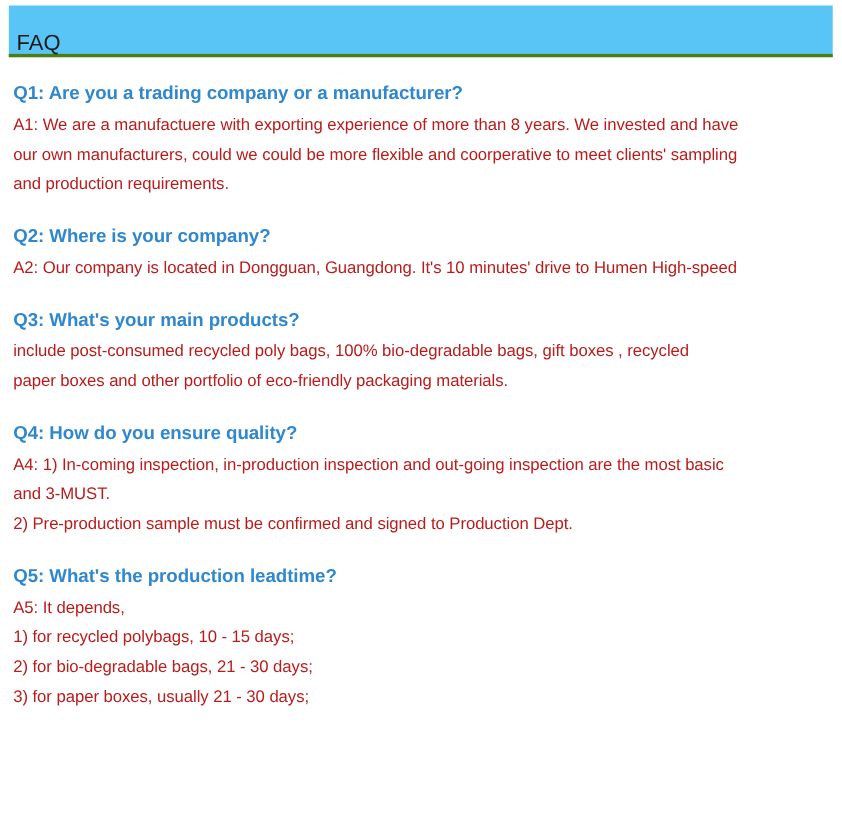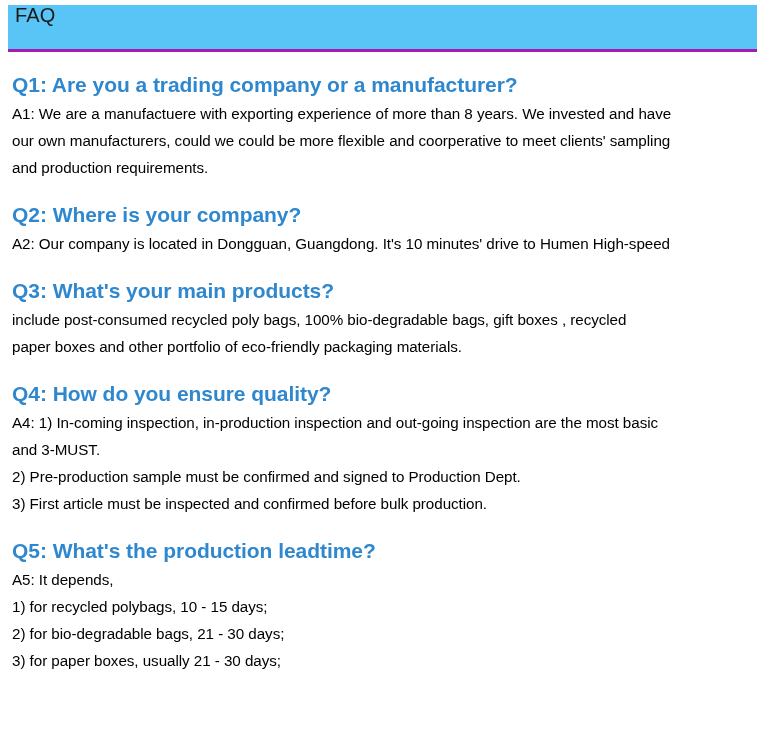--- a/index.html
+++ b/index.html
@@ -24,24 +24,24 @@
   }
 
   
   .faq-banner {
     position: absolute;
     left: 8px;
     top: 5px;
     width: 749px;
     height: 47px;
     background: #59c5f7;
-    border-bottom: 3px solid #a21caf;
+    border-bottom: 3px solid #4d7c0f;
     box-sizing: border-box;
     display: flex;
-    align-items: flex-start;
+    align-items: flex-end;
   }
   .faq-banner-title {
     font-size: 20px;
     line-height: 1;
     color: #1a1a1a;
     font-weight: 400;
     padding-left: 7px;
     letter-spacing: 0.1px;
     white-space: nowrap;
   }
@@ -55,32 +55,32 @@
   }
 
   .faq-block {
     margin: 0 0 21px 0;
   }
   .faq-block:last-child {
     margin-bottom: 0;
   }
 
   .faq-question {
-    font-size: 21px;
+    font-size: 17px;
     font-weight: bold;
     color: #2f87ce;
     line-height: 25px;
     margin: 0 0 3px 0;
     letter-spacing: -0.05px;
     white-space: nowrap;
   }
 
   .faq-answer {
     font-size: 15.2px;
-    color: #000000;
+    color: #b91c1c;
     line-height: 27px;
     margin: 0;
     letter-spacing: -0.05px;
   }
 
   .faq-line {
     display: block;
     white-space: nowrap;
   }
 </style>
@@ -118,21 +118,20 @@
         <span class="faq-line">paper boxes and other portfolio of eco-friendly packaging materials.</span>
       </p>
     </div>
 
     <div class="faq-block">
       <p class="faq-question">Q4: How do you ensure quality?</p>
       <p class="faq-answer">
         <span class="faq-line">A4: 1) In-coming inspection, in-production inspection and out-going inspection are the most basic</span>
         <span class="faq-line">and 3-MUST.</span>
         <span class="faq-line">2) Pre-production sample must be confirmed and signed to Production Dept.</span>
-        <span class="faq-line">3) First article must be inspected and confirmed before bulk production.</span>
       </p>
     </div>
 
     <div class="faq-block">
       <p class="faq-question">Q5: What's the production leadtime?</p>
       <p class="faq-answer">
         <span class="faq-line">A5: It depends,</span>
         <span class="faq-line">1) for recycled polybags, 10 - 15 days;</span>
         <span class="faq-line">2) for bio-degradable bags, 21 - 30 days;</span>
         <span class="faq-line">3) for paper boxes, usually 21 - 30 days;</span>

